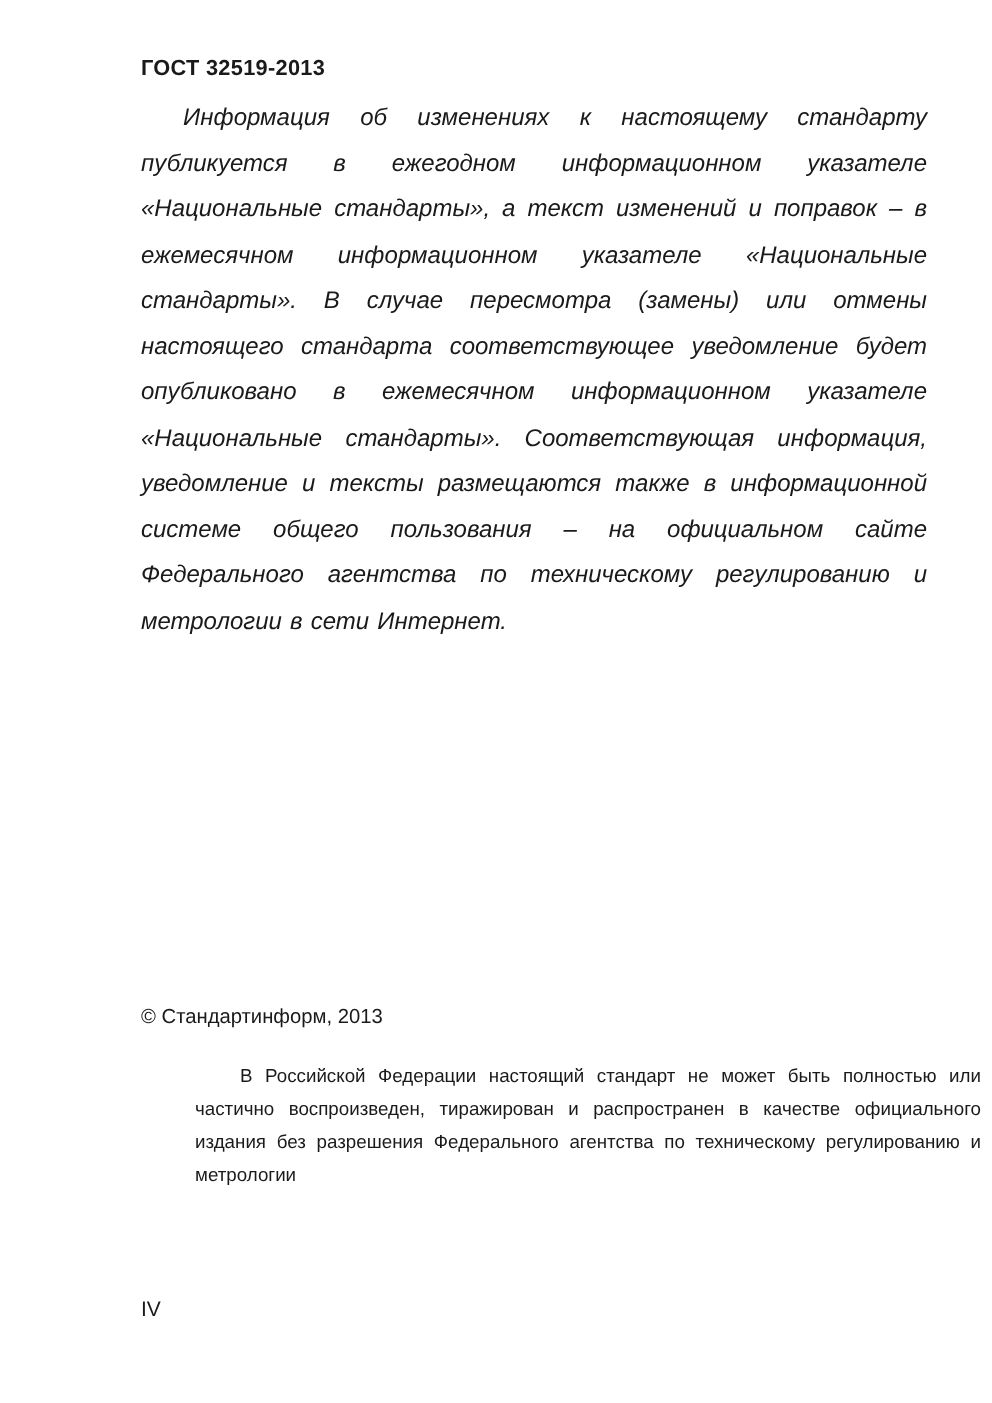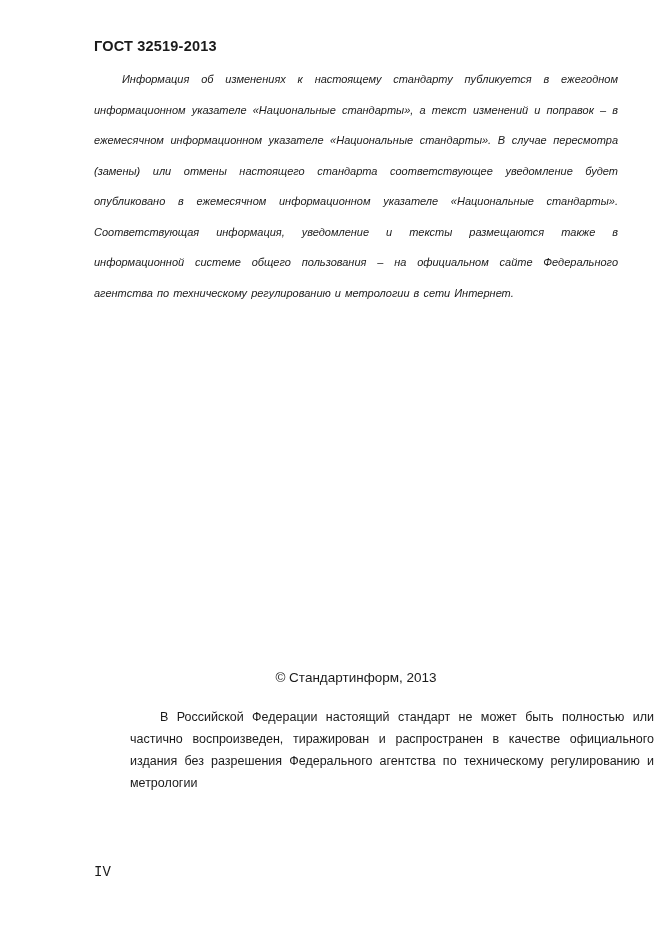--- a/index.html
+++ b/index.html
@@ -24,51 +24,51 @@
     width: 523px;
     font-size: 14.5px;
     font-weight: bold;
     letter-spacing: 0.2px;
   }
   .notice {
     position: absolute;
     top: 64px;
     left: 94px;
     width: 524px;
-    font-size: 11px;
+    font-size: 16px;
     font-style: italic;
     line-height: 30.5px;
     text-align: justify;
     text-indent: 28px;
     word-spacing: 1px;
   }
   .copyright {
     position: absolute;
     top: 670px;
     left: 94px;
     width: 524px;
     font-size: 13.5px;
-    text-align: center;
+    text-align: left;
   }
   .restriction {
     position: absolute;
     top: 706px;
     left: 94px;
     width: 524px;
     font-size: 12.5px;
     line-height: 22px;
     text-align: justify;
     text-indent: 30px;
     margin-left: 36px;
   }
   .page-number {
     position: absolute;
     top: 864px;
     left: 94px;
-    font-family: Liberation Mono, monospace;
+    font-family: Liberation Sans, sans-serif;
     font-size: 14px;
   }
 </style>
 </head>
 <body>
 
 <div class="page">
 
   <div class="doc-header">ГОСТ 32519-2013</div>
 

